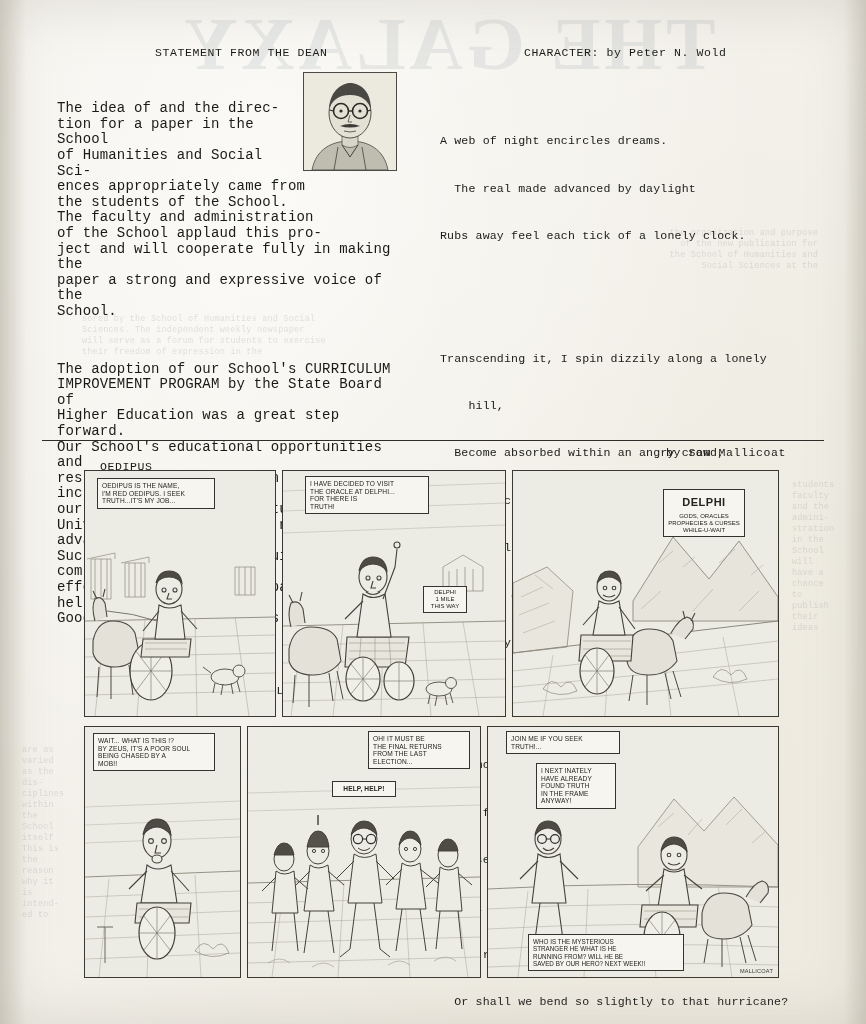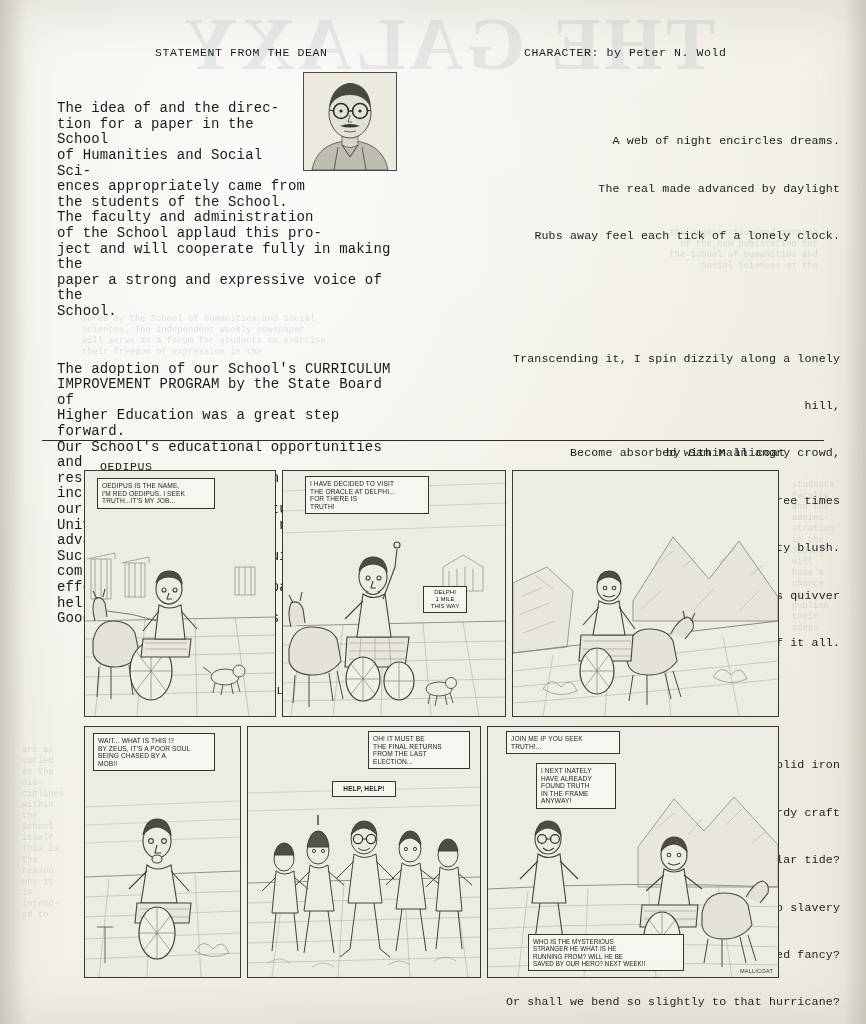--- a/index.html
+++ b/index.html
@@ -112,21 +112,21 @@
     letter-spacing: .4px;
     padding-left: 40px;
   }
 
   .poem {
     font-size: 11.6px;
     line-height: 15.8px;
     letter-spacing: .15px;
     white-space: pre;
   }
-  .stanza { margin: 0 0 12px 0; text-align: right; }
+  .stanza { margin: 0 0 12px 0; }
 
   
   .rule {
     position: absolute;
     top: 440px;
     left: 42px;
     width: 782px;
     height: 0;
     border-top: 1.6px solid #2e2d2a;
   }
@@ -596,20 +596,26 @@
               <path d="M90 124 Q96 128 102 124"></path>
               <path d="M86 130 L80 164 L112 164 L106 130 Q96 136 86 130 Z"></path>
               <path d="M86 136 L70 154 M106 136 L122 158"></path>
             </g>
 
             <g stroke="#8d8a7e" stroke-width="0.7" fill="none">
               <path d="M200 206 q8 -14 18 -2 q10 -12 16 4 q-18 8 -34 -2 Z"></path>
               <path d="M30 218 q8 -14 18 -2 q10 -12 16 4 q-18 8 -34 -2 Z"></path>
             </g>
           </svg>
+          <div class="sign-delphi" style="left:150px; top:18px; width:74px; text-align:center;">
+            <span class="delphi-big">DELPHI</span>
+            <span>GODS, ORACLES
+PROPHECIES &amp; CURSES
+WHILE-U-WAIT</span>
+          </div>
         </div>
       </div>
 
       <div class="strip-row row2">
 
         <div class="panel p1">
           <svg viewBox="0 0 155 250" preserveAspectRatio="none" xmlns="http://www.w3.org/2000/svg">
             <rect width="155" height="250" fill="#edece4"></rect>
             <g stroke="#b4b0a4" stroke-width="0.5" fill="none">
               <path d="M0 80 L155 74 M0 98 L155 92 M0 116 L155 110"></path>

